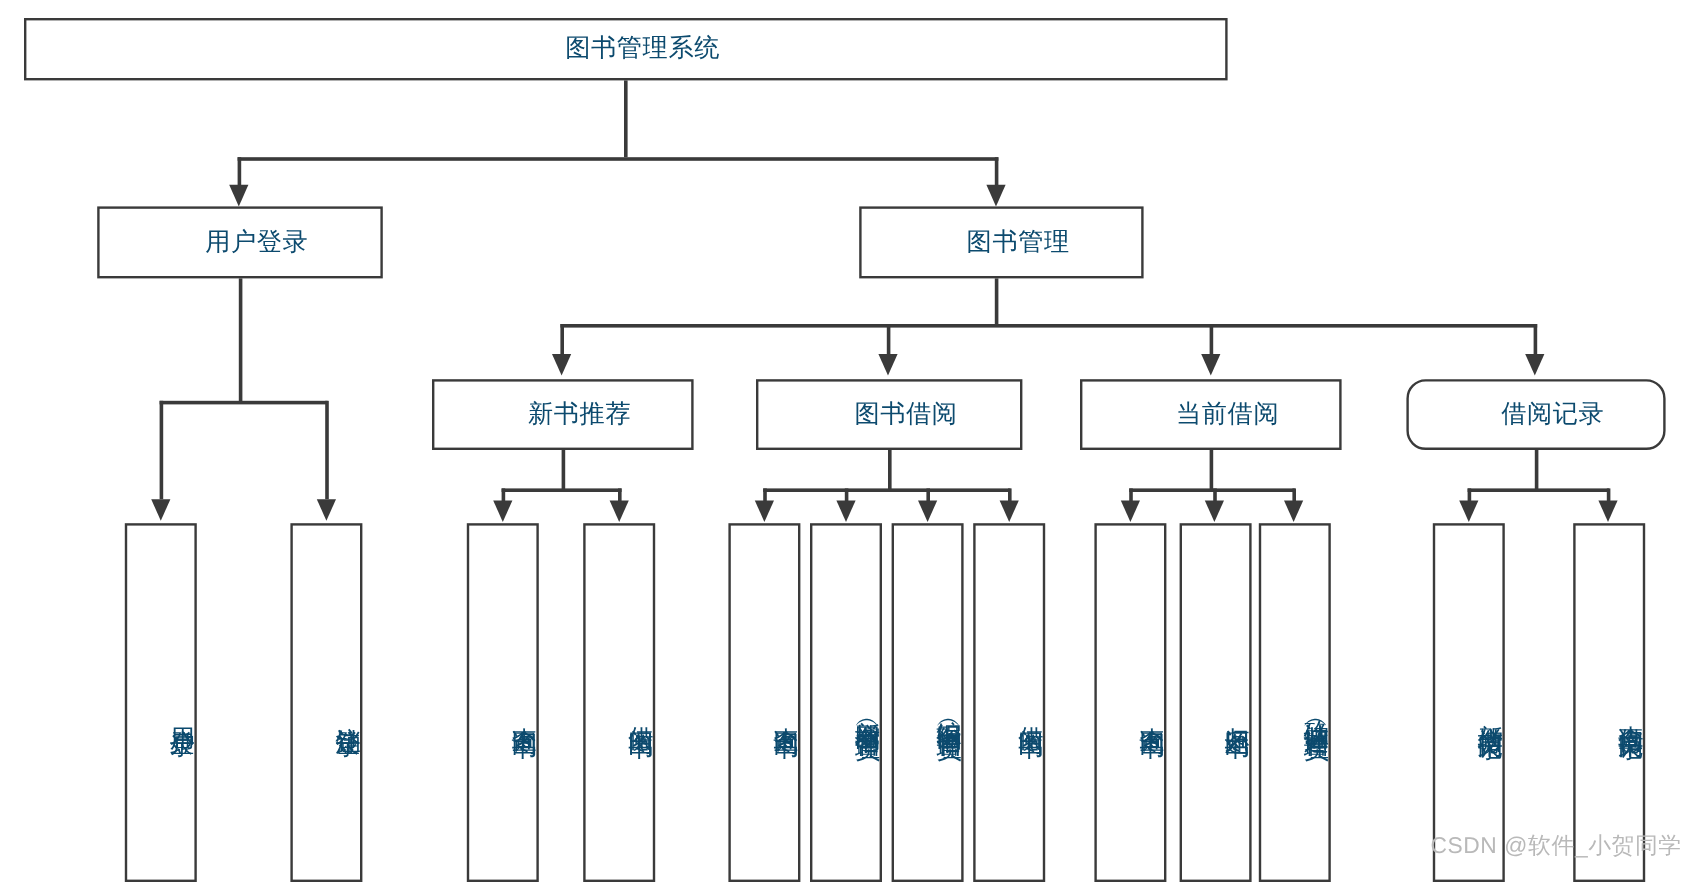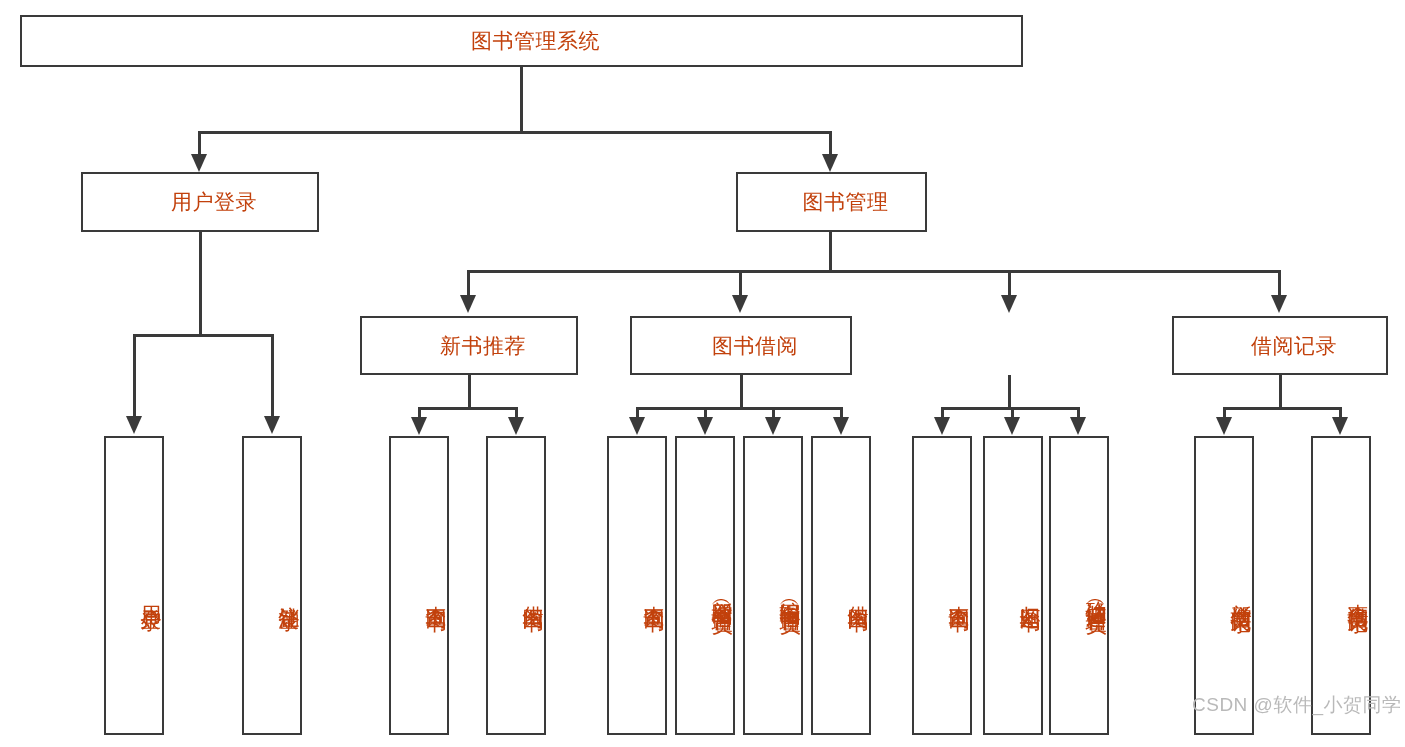--- a/index.html
+++ b/index.html
@@ -18,21 +18,21 @@
     overflow: hidden;
   }
   .node {
     position: absolute;
     box-sizing: border-box;
     border: 2.5px solid #3a3a3a;
     background: #ffffff;
     display: flex;
     align-items: center;
     justify-content: center;
-    color: #c2410c;
+    color: #0c4a6e;
     padding-left: 28px;
   }
   .node-h {
     font-size: 21px;
     letter-spacing: 0.5px;
     line-height: 1.1;
     white-space: nowrap;
   }
   .node-root {
     font-size: 21px;
@@ -84,21 +84,21 @@
   <div class="conn hline" style="left:198px; top:131px; width:634px; height:2.5px;"></div>
 
   <div class="conn vline" style="left:198px; top:131px; width:2.5px; height:25px;"></div>
   <div class="arrow" style="left:191px; top:154px;"></div>
   <div class="conn vline" style="left:829px; top:131px; width:2.5px; height:25px;"></div>
   <div class="arrow" style="left:822px; top:154px;"></div>
 
   <div class="node node-h" style="left:81px; top:172px; width:238px; height:60px;">
     <span>用户登录</span>
   </div>
-  <div class="node node-h" style="left:736px; top:172px; width:191px; height:60px;text-align:right;">
+  <div class="node node-h" style="left:716px; top:172px; width:237px; height:60px;text-align:right;">
     <span>图书管理</span>
   </div>
 
   <div class="conn vline" style="left:199px; top:232px; width:2.5px; height:104px;"></div>
   <div class="conn hline" style="left:133px; top:334px; width:140px; height:2.5px;"></div>
   <div class="conn vline" style="left:133px; top:334px; width:2.5px; height:82px;"></div>
   <div class="arrow" style="left:126px; top:416px;"></div>
   <div class="conn vline" style="left:271px; top:334px; width:2.5px; height:82px;"></div>
   <div class="arrow" style="left:264px; top:416px;"></div>
 
@@ -113,21 +113,24 @@
   <div class="arrow" style="left:1001px; top:295px;"></div>
   <div class="conn vline" style="left:1278px; top:270px; width:2.5px; height:26px;"></div>
   <div class="arrow" style="left:1271px; top:295px;"></div>
 
   <div class="node node-h" style="left:630px; top:316px; width:222px; height:59px;">
     <span>图书借阅</span>
   </div>
   <div class="node node-h" style="left:360px; top:316px; width:218px; height:59px;">
     <span>新书推荐</span>
   </div>
-  <div class="node node-h" style="left:1172px; top:316px; width:216px; height:59px;">
+  <div class="node node-h" style="left:900px; top:316px; width:218px; height:59px;">
+    <span>当前借阅</span>
+  </div>
+  <div class="node node-h" style="left:1172px; top:316px; width:216px; height:59px;border-radius:16px;">
     <span>借阅记录</span>
   </div>
 
   <div class="conn vline" style="left:468px; top:375px; width:2.5px; height:34px;"></div>
   <div class="conn hline" style="left:418px; top:407px; width:100px; height:2.5px;"></div>
   <div class="conn vline" style="left:418px; top:407px; width:2.5px; height:12px;"></div>
   <div class="arrow" style="left:411px; top:417px;"></div>
   <div class="conn vline" style="left:515px; top:407px; width:2.5px; height:12px;"></div>
   <div class="arrow" style="left:508px; top:417px;"></div>
 

